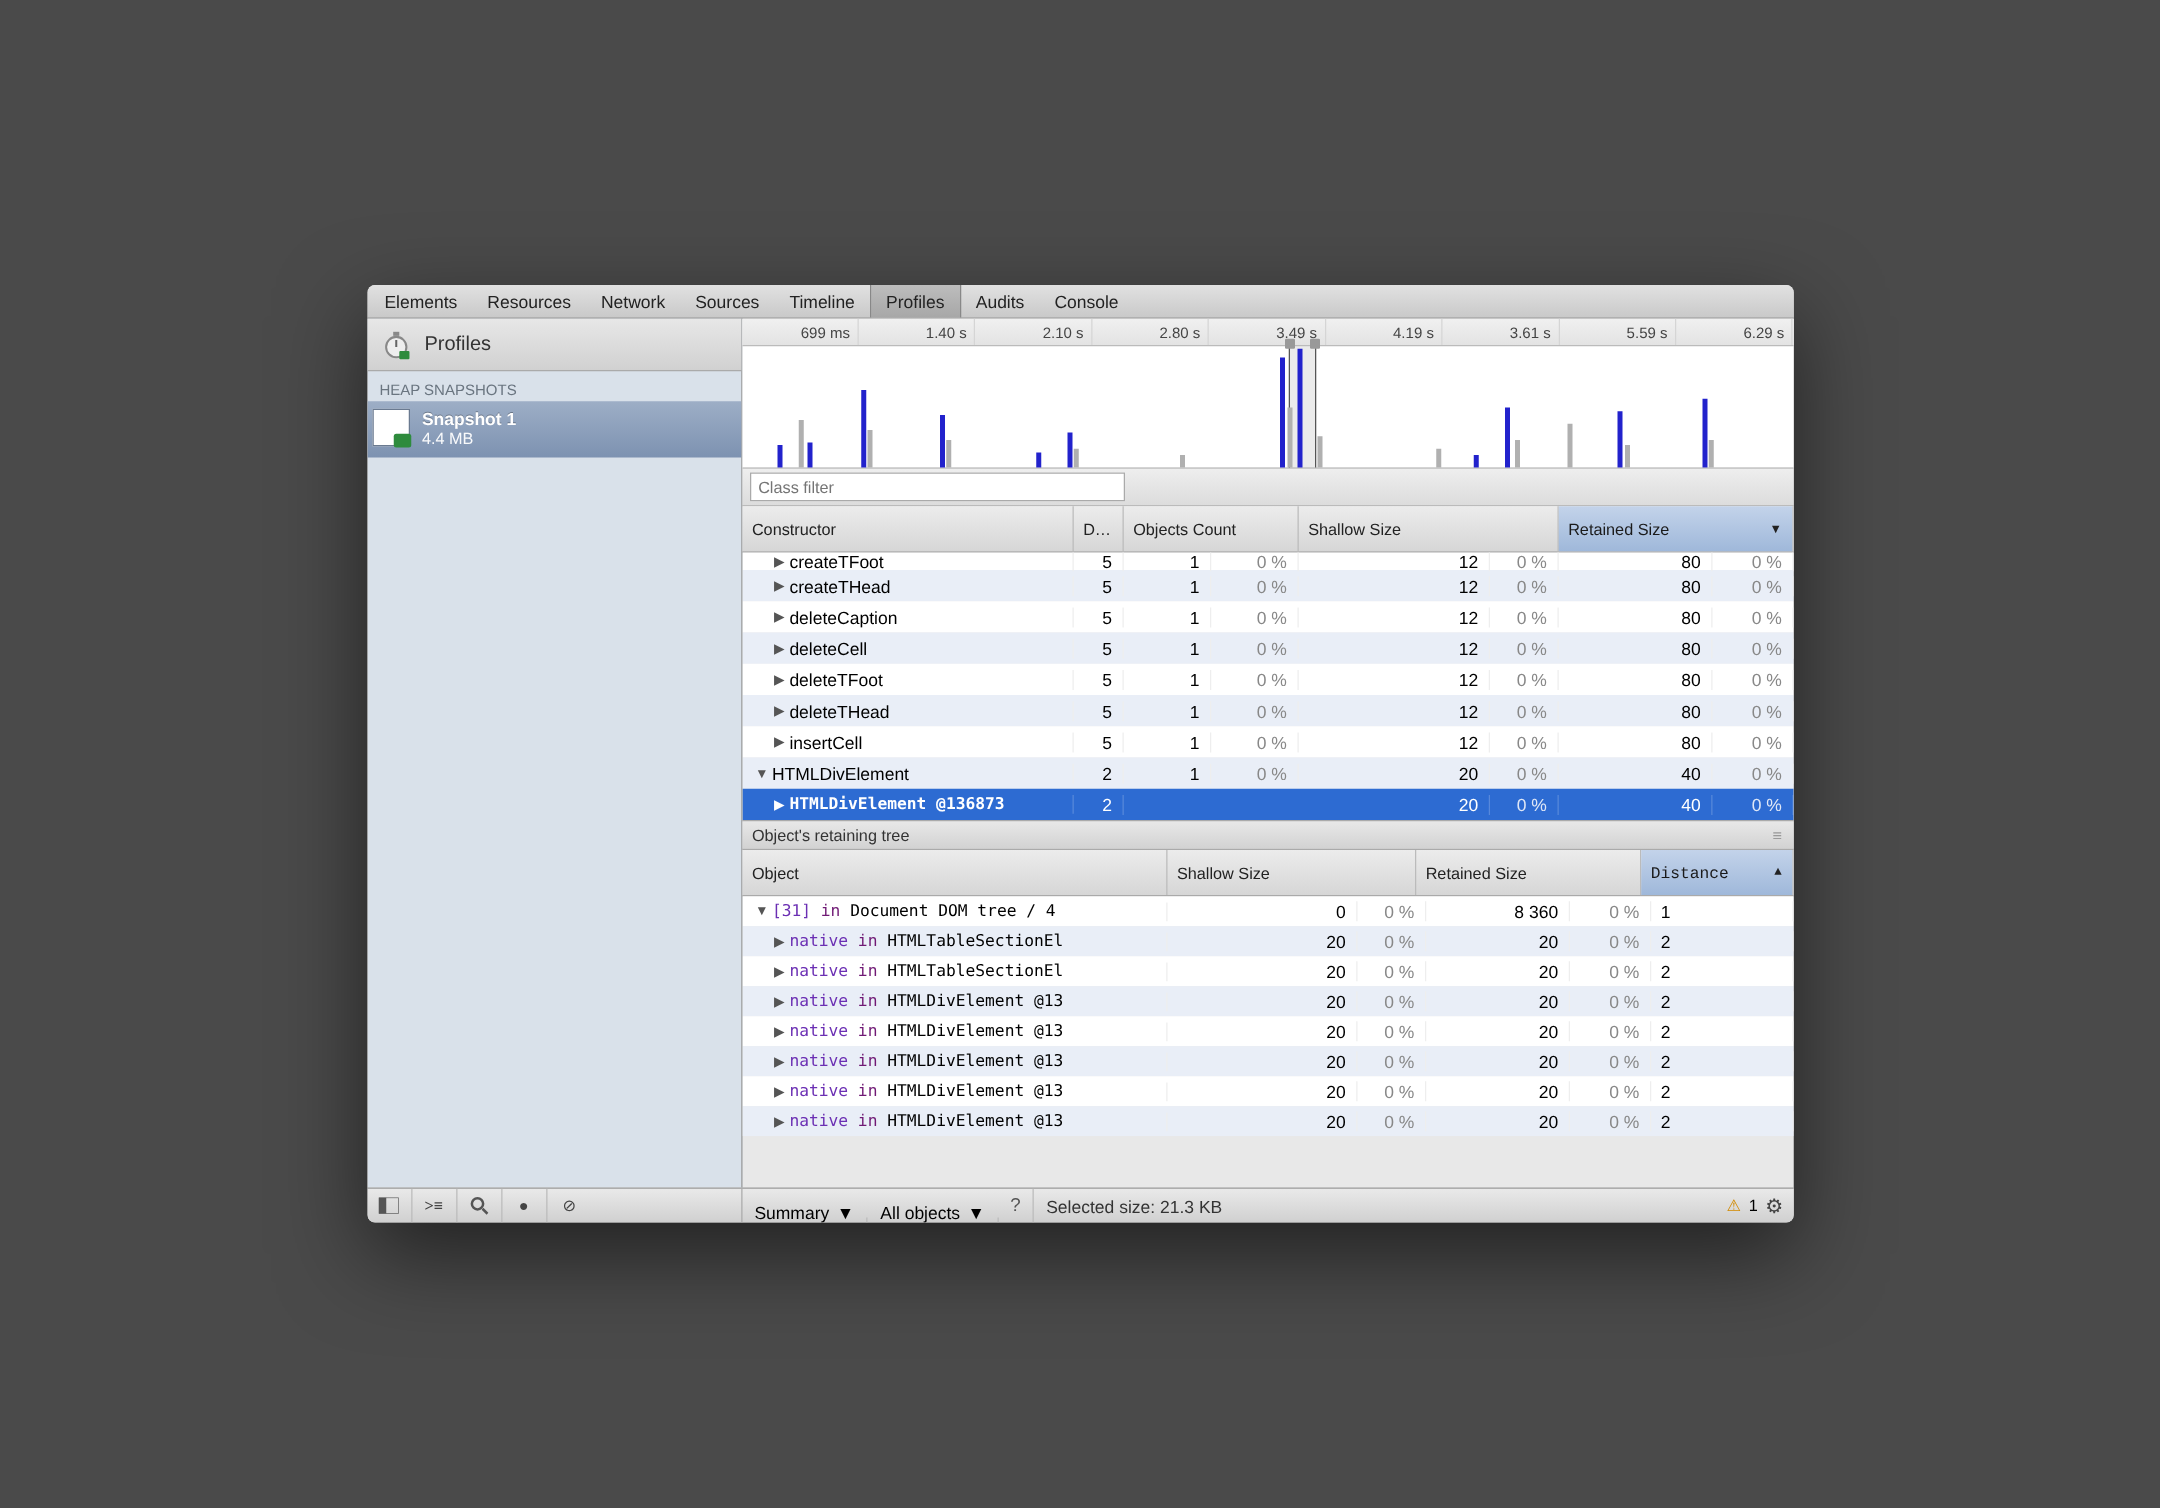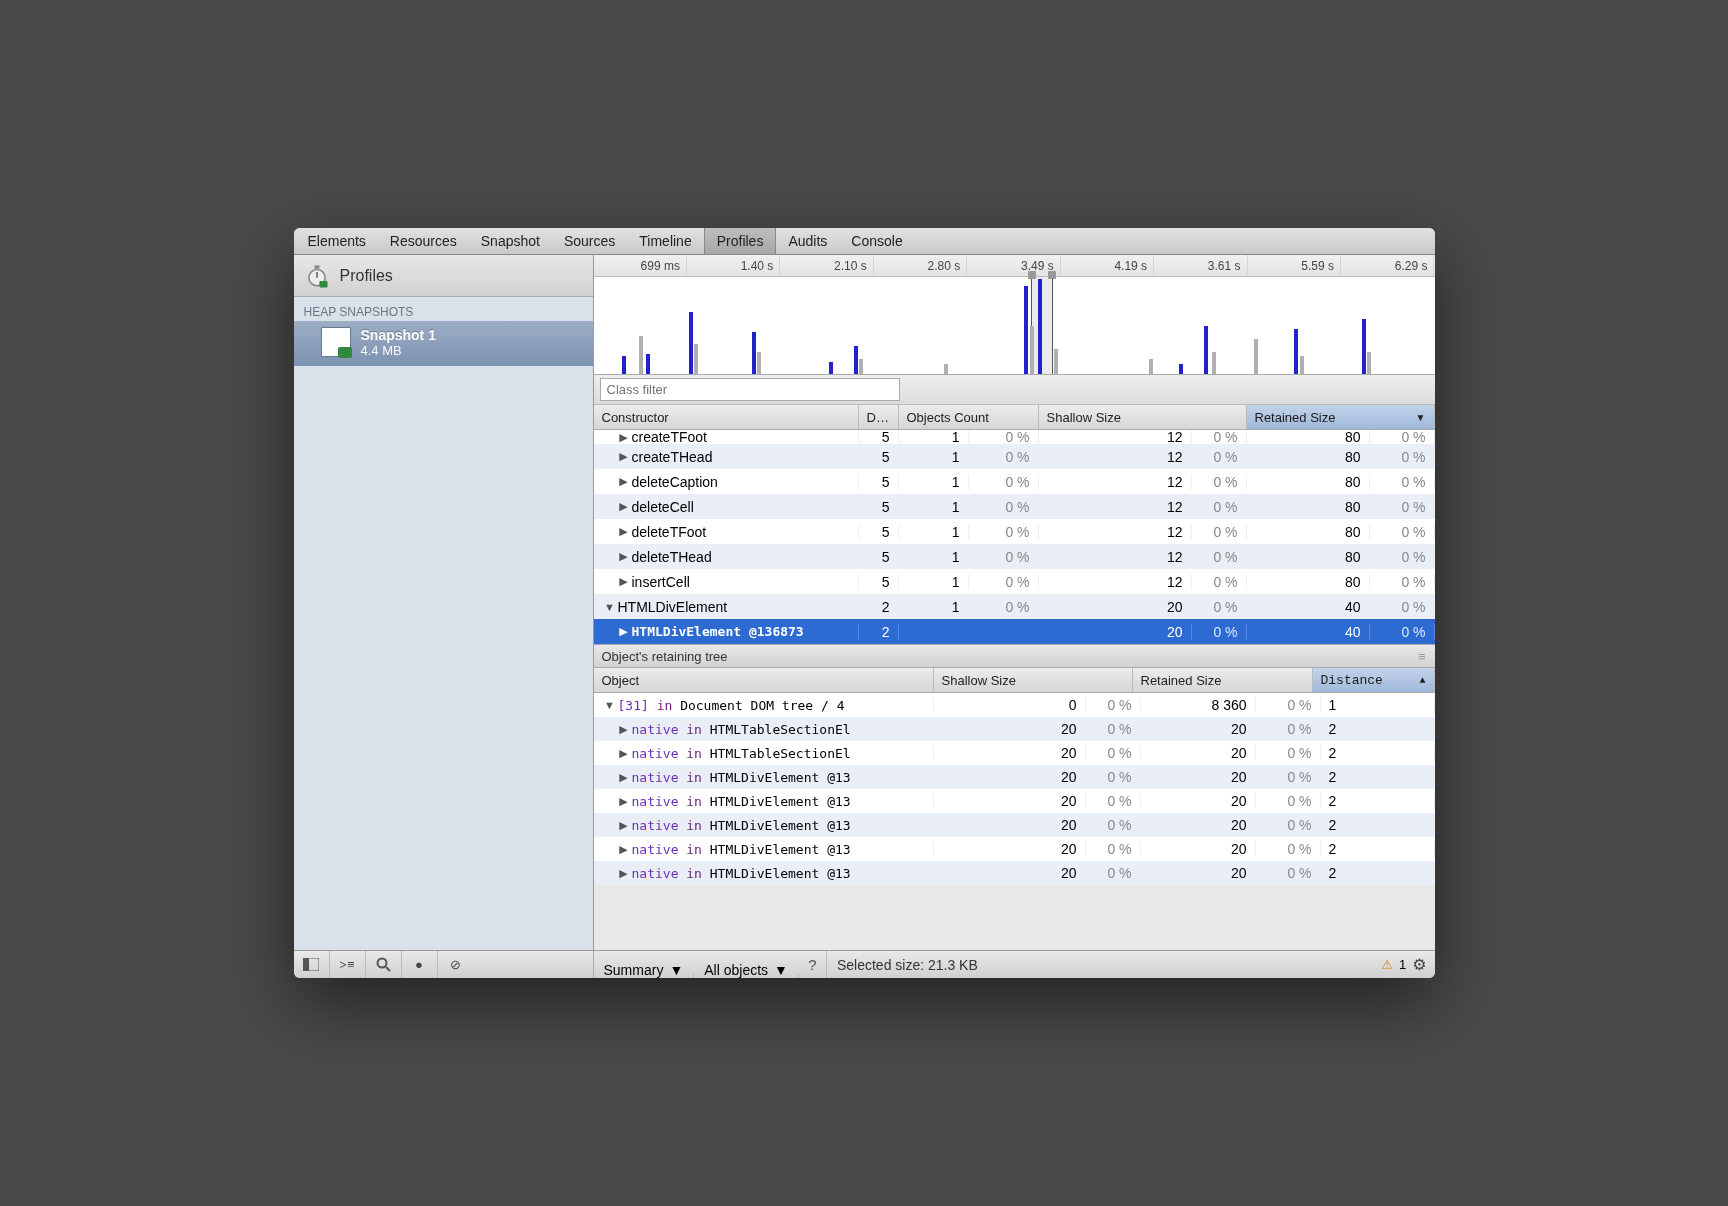--- a/index.html
+++ b/index.html
@@ -74,21 +74,21 @@
   border-bottom: 1px solid #aaa;
 }
 .clock-icon { width: 26px; height: 26px; position: relative; }
 .clock-icon svg { width: 26px; height: 26px; }
 .sb-title { font-size: 16px; color: #333; }
 .sb-section {
   font-size: 12px; color: #6a7580; padding: 8px 10px 2px;
 }
 .snapshot {
   background: linear-gradient(#9daec6, #7d92b1);
-  color: #fff; padding: 6px 27px 8px;
+  color: #fff; padding: 6px 4px 8px;
   display: flex; gap: 10px; align-items: flex-start;
 }
 .snap-icon {
   width: 30px; height: 30px; background: #fff; border: 1px solid #6a7a90;
   position: relative;
 }
 .snap-icon::after {
   content: ''; position: absolute; bottom: -2px; right: -2px;
   width: 14px; height: 11px; background: #2e8b3d; border-radius: 2px;
 }
@@ -113,21 +113,21 @@
 .scrubber { position: absolute; top:0; bottom:0; width: 22px; background: rgba(0,0,0,0.08); border-left:1px solid #555; border-right:1px solid #555; }
 .scrubber::before, .scrubber::after { content:''; position:absolute; top:-6px; width:8px; height:8px; background:#999; border-radius:1px; }
 .scrubber::before{left:-4px;} .scrubber::after{right:-4px;}
 
 .filter-row { height: 30px; border-bottom: 1px solid #bbb; background: linear-gradient(#eee,#dcdcdc); padding: 3px 6px; }
 .filter-row input {
   width: 300px; font-size: 13px; padding: 3px 6px; border: 1px solid #aaa;
 }
 
 .grid-head {
-  height: 25px; background: linear-gradient(#ececec,#d6d6d6);
+  height: 37px; background: linear-gradient(#ececec,#d6d6d6);
   border-bottom: 1px solid #aaa; display: flex;
 }
 .gh {
   padding: 4px 8px; font-size: 13px; color: #222;
   border-right: 1px solid #bbb; display:flex; align-items:center;
   overflow:hidden; white-space:nowrap;
 }
 .gh.sort {
   background: linear-gradient(#c3d3ea, #9fb8da); color: #1a1a1a;
   justify-content: space-between;
@@ -198,21 +198,21 @@
 </style>
 </head>
 <body>
 
 <div class="window">
 
 
   <div class="tabs" id="tabs">
       <div class="tab">Elements</div>
       <div class="tab">Resources</div>
-      <div class="tab">Snapshot</div>
+      <div class="tab">Network</div>
       <div class="tab">Sources</div>
       <div class="tab">Timeline</div>
       <div class="tab active">Profiles</div>
       <div class="tab">Audits</div>
       <div class="tab">Console</div>
     </div>
 
   <div class="body">
     <div class="sidebar">
       <div class="sb-head">

